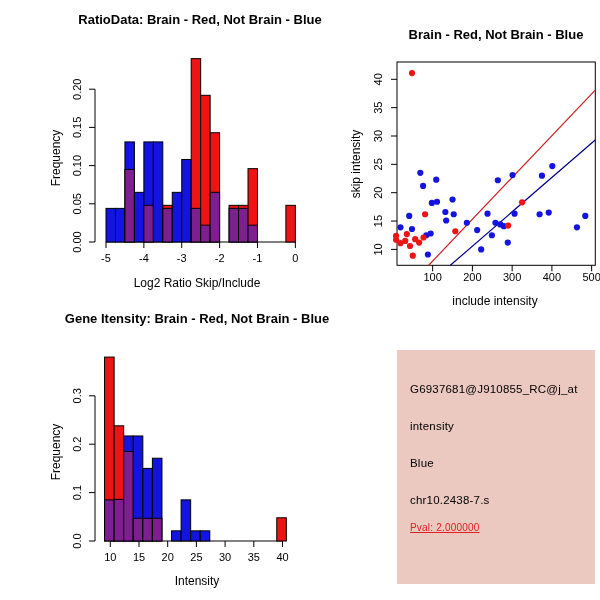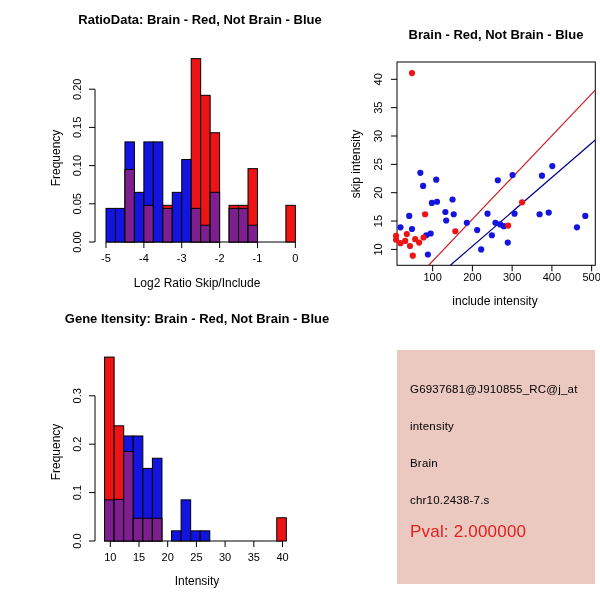--- a/index.html
+++ b/index.html
@@ -4,21 +4,21 @@
 <style>
   html,body{margin:0;padding:0;background:#ffffff;}
   body{font-family:"Liberation Sans", sans-serif;}
   #stage{position:relative;width:600px;height:600px;background:#ffffff;overflow:hidden;margin-left:47px;}
   .quad{position:absolute;width:300px;height:300px;}
   #q-tl{left:0;top:0;} #q-tr{left:300px;top:16px;} #q-bl{left:0;top:300px;} #q-br{left:300px;top:300px;}
   svg{display:block;}
   svg text{font-family:"Liberation Sans", sans-serif;}
   #info-box{position:absolute;left:50px;top:50px;width:198px;height:234px;}
   .info-line{position:absolute;left:13px;font-size:11.5px;color:#000;white-space:nowrap;letter-spacing:0.2px;}
-  #pval-line{font-size:17px;}
+  #pval-line{font-size:10px;text-decoration:underline;}
 </style>
 </head>
 <body>
 
 <div id="stage">
   <div class="quad" id="q-tl">
     <svg id="svg-tl" width="300" height="300">
         <text x="153" y="24" text-anchor="middle" font-size="13" fill="#000" font-weight="bold">RatioData: Brain - Red, Not Brain - Blue</text>
         <line x1="48" y1="242" x2="48" y2="89.19999999999999" stroke="#000" stroke-width="1"></line>
         <line x1="42" y1="242" x2="48" y2="242" stroke="#000"></line>
@@ -200,18 +200,18 @@
         <rect x="134.09141999999997" y="199.86" width="9.568580000000026" height="41.139999999999986" fill="#1414E0" stroke="#000" stroke-width="1"></rect>
         <rect x="143.66" y="230.836" width="9.568580000000026" height="10.163999999999987" fill="#1414E0" stroke="#000" stroke-width="1"></rect>
         <rect x="153.22858000000002" y="230.836" width="9.568579999999997" height="10.163999999999987" fill="#1414E0" stroke="#000" stroke-width="1"></rect>
         <rect x="229.76" y="217.768" width="9.568579999999997" height="23.232" fill="#EC1414" stroke="#000" stroke-width="1"></rect>
       </svg>
   </div>
   <div class="quad" id="q-br">
     <div id="info-box" style="background: rgb(235, 201, 193);">
       <div class="info-line" style="top:33px">G6937681@J910855_RC@j_at</div>
       <div class="info-line" style="top:70px">intensity</div>
-      <div class="info-line" style="top:107px">Brain</div>
+      <div class="info-line" style="top:107px">Blue</div>
       <div class="info-line" style="top:144px">chr10.2438-7.s</div>
       <div class="info-line" id="pval-line" style="top: 172px; color: rgb(224, 32, 32);">Pval: 2.000000</div>
     </div>
   </div>
 </div>
 
 </body></html>

